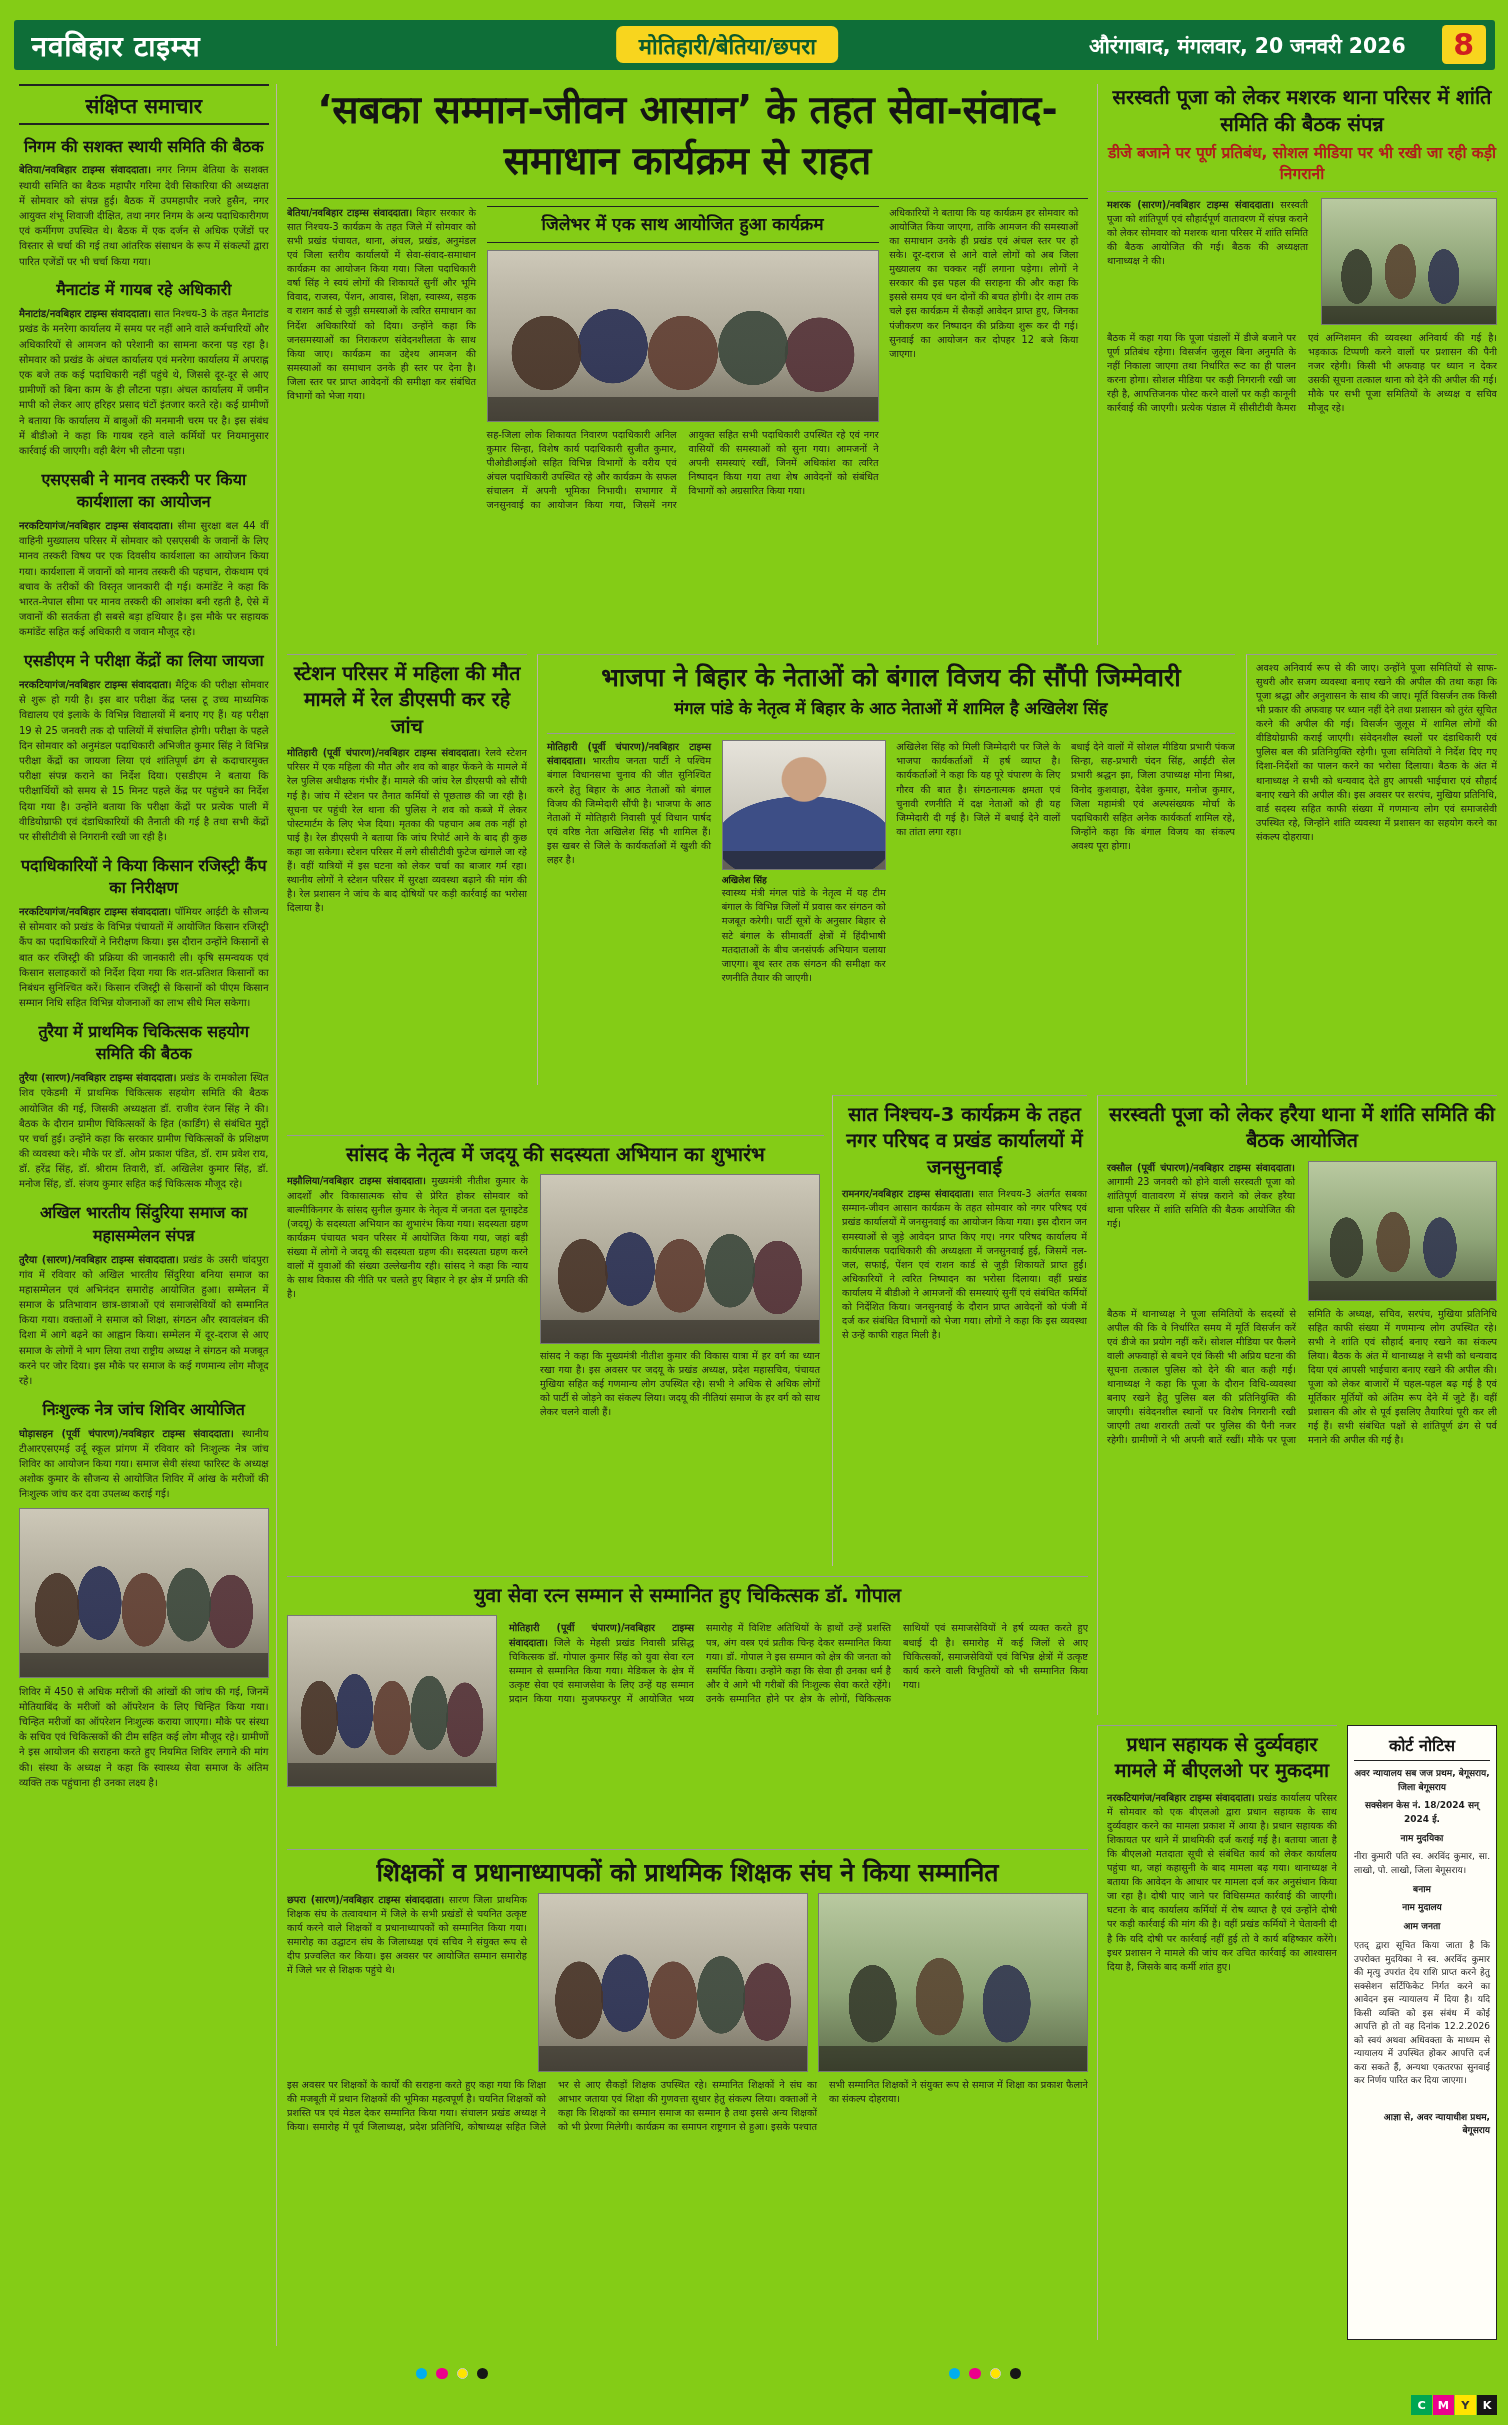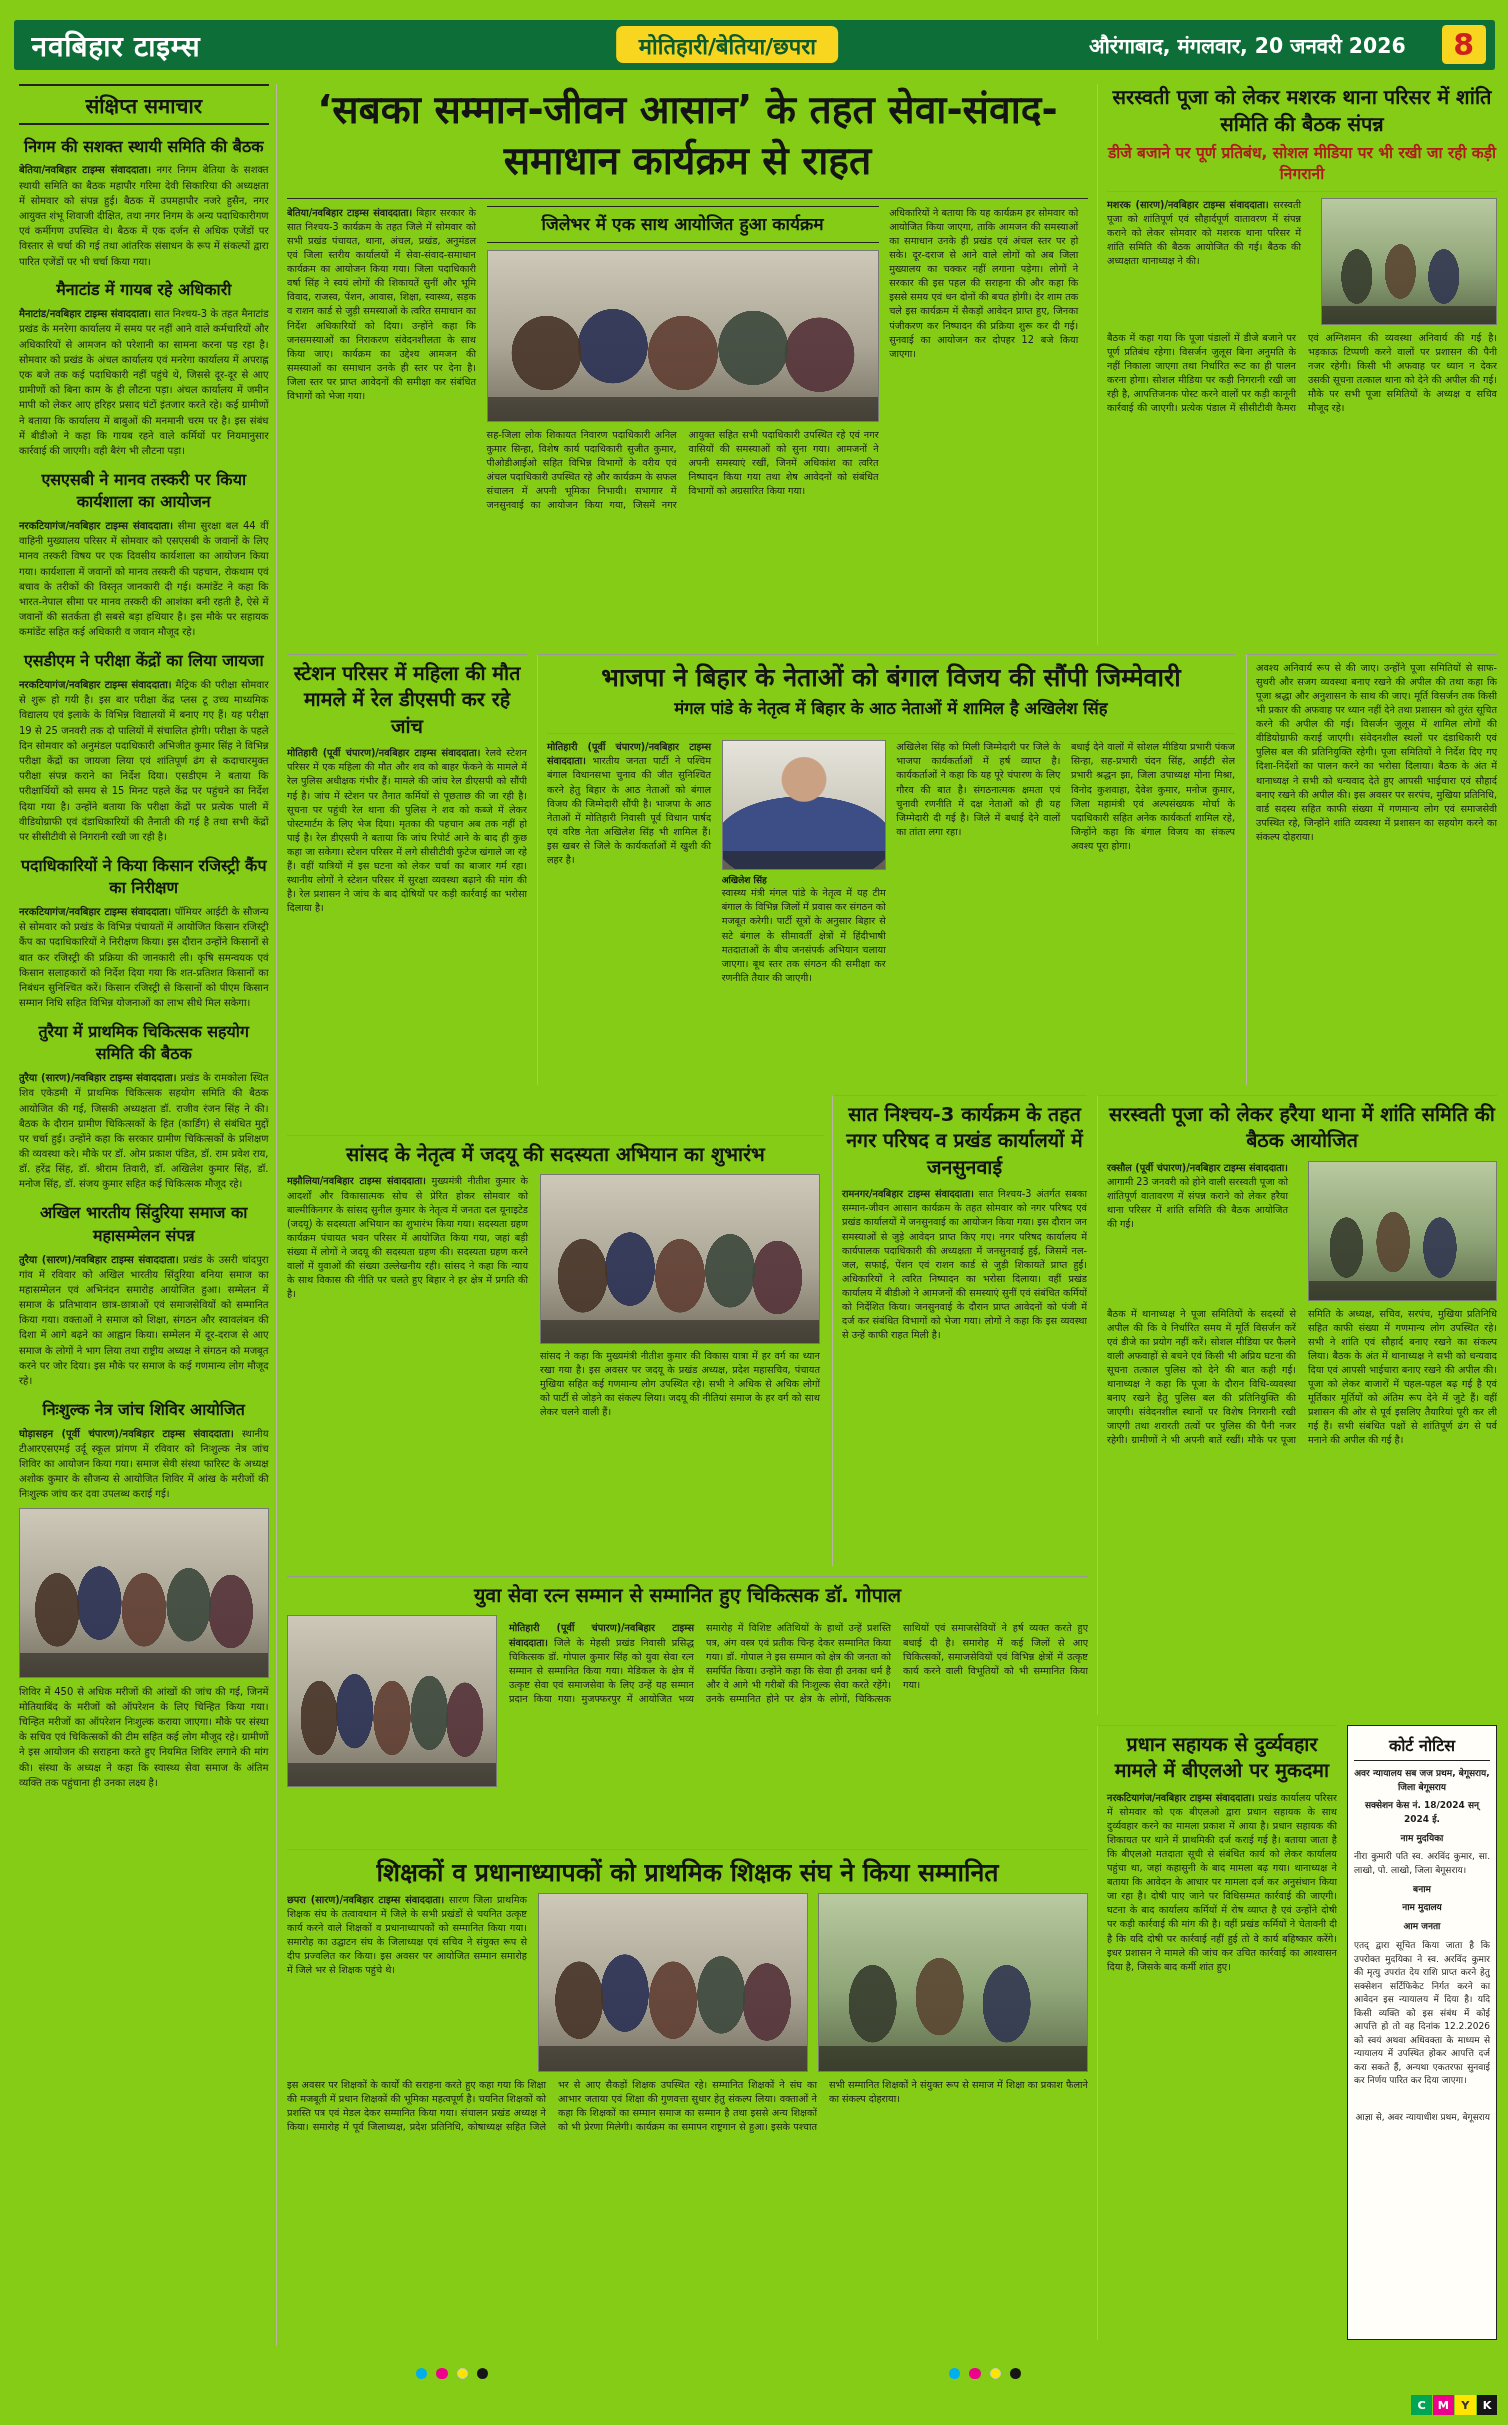--- a/index.html
+++ b/index.html
@@ -52,21 +52,21 @@
   
   .briefs{left:19px;top:84px;width:258px;height:2262px;border-right:0.8px solid #b9b4a6;padding-right:7.5px;}
   .briefs-title{font-size:20.4px;font-weight:bold;text-align:center;border-top:2.3px solid #222;border-bottom:2.3px solid #222;padding:4.5px 0;margin-bottom:3px;}
   .briefs p{font-size:10px;line-height:1.52;}
 
   .lead{left:287px;top:84px;width:801px;height:564px;}
   .lead-grid{display:grid;grid-template-columns:189px 392px 189px;column-gap:10.6px;}
   .lead-photo{height:172px;}
 
   .masharak{left:1097px;top:84px;width:400px;height:561px;border-left:0.8px solid #b9b4a6;padding-left:9px;}
-  .m-row{display:flex;gap:20px;margin-top:0;}
+  .m-row{display:flex;gap:13px;margin-top:0;}
   .m-row .m-left{flex:1;}
   .m-photo{width:176px;height:127px;flex:none;}
 
   .station{left:287px;top:654px;width:240px;height:431px;border-top:1.1px solid #999;padding-top:6px;}
   .bjp{left:537px;top:654px;width:698px;height:431px;border-top:1.1px solid #999;border-left:0.8px solid #b9b4a6;padding:6px 0 0 9px;}
   .bjp-grid{display:grid;grid-template-columns:1fr 1fr 1fr 1fr;column-gap:10.6px;}
   .bjp-photo{height:130px;}
   .mcont{left:1246px;top:654px;width:251px;height:431px;border-top:1.1px solid #999;border-left:0.8px solid #b9b4a6;padding:6px 0 0 9px;}
 
   .jdu{left:287px;top:1135px;width:537px;height:471px;border-top:1.1px solid #999;padding-top:6px;}
@@ -87,21 +87,21 @@
   .t-row{display:flex;gap:10.6px;margin-top:3px;}
   .t-text{width:240px;flex:none;}
   .t-photo{flex:1;height:179px;}
 
   .blo{left:1097px;top:1725px;width:240px;height:615px;border-top:1.1px solid #999;border-left:0.8px solid #b9b4a6;padding:6px 0 0 9px;}
 
   .court{left:1347px;top:1725px;width:150px;height:615px;border:1.5px solid #222;padding:7.5px 6px;background:#fffef8;}
   .court h3{font-size:16px;font-weight:bold;text-align:center;border-bottom:1.5px solid #222;padding-bottom:4.5px;margin-bottom:6px;}
   .court p{font-size:9px;line-height:1.5;text-align:justify;margin-bottom:5.3px;}
   .court .c-center{text-align:center;font-weight:bold;}
-  .court .c-sign{text-align:right;font-weight:normal;margin-top:23px;}
+  .court .c-sign{text-align:right;font-weight:bold;margin-top:23px;}
 
   
   .dots{position:absolute;display:flex;gap:9px;top:2368px;}
   .dots-a{left:416px;} .dots-b{left:949px;}
   .dot{width:11.3px;height:11.3px;border-radius:50%;}
   .d-c{background:#00aeef;} .d-m{background:#ec008c;} .d-y{background:#ffe400;border:0.8px solid #ccc;} .d-k{background:#161616;}
   .cmyk{position:absolute;right:10.6px;top:2395px;display:flex;gap:1.5px;}
   .cmyk span{width:20.4px;height:20.4px;display:flex;align-items:center;justify-content:center;font-size:11.3px;font-weight:bold;color:#fff;}
   .sq-c{background:#00a651;} .sq-m{background:#ec008c;} .sq-y{background:#ffe400;color:#333 !important;} .sq-k{background:#161616;}
 </style>

